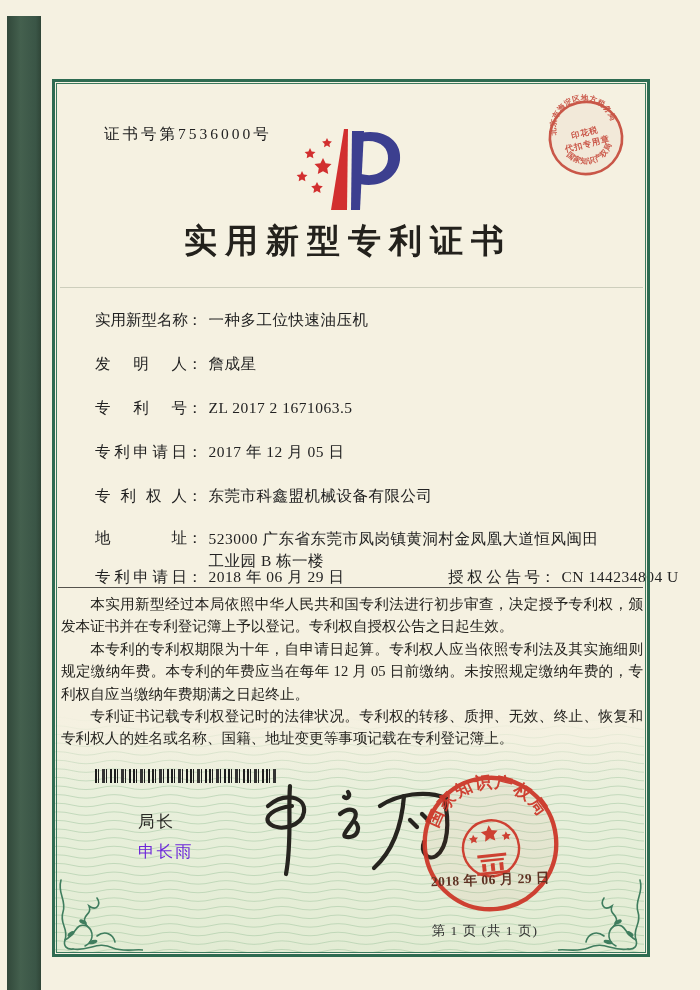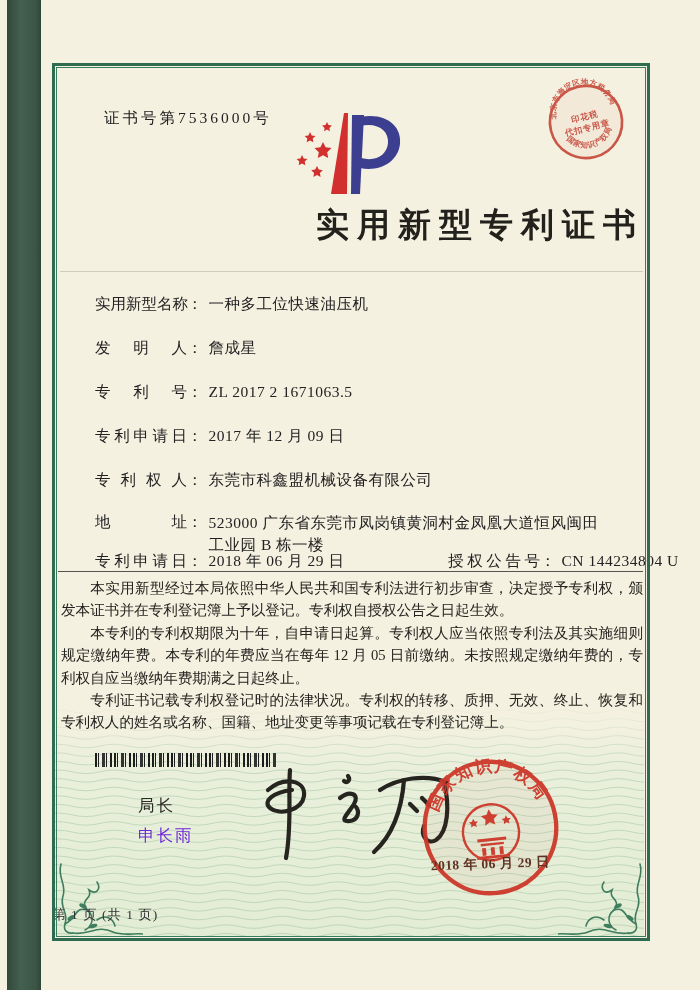--- a/index.html
+++ b/index.html
@@ -2,21 +2,21 @@
 <html><head>
 <meta charset="utf-8">
 <style>
   html,body{margin:0;padding:0;}
   body{
     width:700px;height:990px;overflow:hidden;position:relative;
     background:#f5f1e1;
     font-family:"Liberation Serif","DejaVu Serif",serif;
     color:#2a2a26;
   }
-  .scan{position:absolute;inset:0;}
+  .scan{position:absolute;inset:0;margin-top:16px;}
   .sideband{
     position:absolute;left:7px;top:0;width:34px;height:990px;
     background:linear-gradient(90deg,#31483a,#44604e 40%,#3a5546 85%,#2f4537);
     z-index:5;
   }
   .frame{
     position:absolute;left:52px;top:63px;width:592px;height:872px;
     border:3px solid #2e6b51;z-index:6;pointer-events:none;
   }
   .frame-inner{
@@ -25,21 +25,21 @@
   .cert-number{
     position:absolute;left:104px;top:108px;font-size:15.5px;letter-spacing:3px;
     color:#222;z-index:3;
   }
   .stamp{
     position:absolute;left:542px;top:78px;width:88px;height:88px;
     transform:rotate(-14deg);z-index:4;opacity:.92;
   }
   .logo{position:absolute;left:290px;top:110px;width:122px;height:88px;z-index:3;}
   .title{
-    position:absolute;left:52px;top:203px;width:592px;text-align:right;
+    position:absolute;left:52px;top:203px;width:592px;text-align:center;
     font-size:33px;font-weight:600;letter-spacing:8px;color:#23211c;z-index:3;
   }
   .sep-faint{position:absolute;left:60px;top:271px;width:583px;height:1px;
     background:rgba(140,150,130,.38);z-index:3;}
   .frow{position:absolute;left:95px;font-size:15.5px;color:#222;z-index:3;white-space:nowrap;}
   .flabel{display:inline-block;width:92px;text-align:justify;text-align-last:justify;vertical-align:top;}
   .fcolon{display:inline-block;margin-right:6px;}
   .fval{letter-spacing:.5px;}
   .addr-val{display:inline-block;white-space:normal;width:440px;vertical-align:top;line-height:22px;}
   .grant2{position:absolute;left:353px;top:0;}
@@ -60,21 +60,21 @@
       #1d1d1d 15px 17px,transparent 17px 19px);
   }
   .director-title{position:absolute;left:138px;top:795px;font-size:16.5px;letter-spacing:2px;z-index:3;color:#2a2a26;}
   .director-name{position:absolute;left:138px;top:825px;font-size:16.5px;letter-spacing:2px;z-index:3;color:#6d28d9;}
   .signature{position:absolute;left:244px;top:760px;width:220px;height:108px;z-index:3;}
   .seal{position:absolute;left:418px;top:755px;width:145px;height:145px;z-index:4;opacity:.95;}
   .ornament{position:absolute;width:86px;height:74px;z-index:3;}
   .orn-left{left:57px;top:862px;}
   .orn-right{left:558px;top:862px;transform:scaleX(-1);}
   .footer{
-    position:absolute;left:52px;top:906px;width:486px;text-align:left;
+    position:absolute;left:52px;top:906px;width:486px;text-align:right;
     font-size:13.5px;letter-spacing:1px;color:#333;z-index:3;
   }
   .seal-ring-text{font-size:17.5px;font-weight:bold;fill:#cd382a;letter-spacing:2px;}
   .seal-date{font-size:14px;font-weight:bold;fill:#58281a;letter-spacing:.5px;}
   .stamp-arc{font-size:8.6px;font-weight:bold;fill:#c64a3c;letter-spacing:.5px;}
   .stamp-center{font-size:9.5px;font-weight:bold;fill:#c64a3c;letter-spacing:1px;}
 </style>
 </head>
 <body>
 
@@ -154,21 +154,21 @@
   <div class="frow" style="top:338px">
     <span class="flabel">发明人</span><span class="fcolon">：</span><span class="fval">詹成星</span>
   </div>
   <div class="frow" style="top:294px">
     <span class="flabel">实用新型名称</span><span class="fcolon">：</span><span class="fval">一种多工位快速油压机</span>
   </div>
   <div class="frow" style="top:382px">
     <span class="flabel">专利号</span><span class="fcolon">：</span><span class="fval">ZL 2017 2 1671063.5</span>
   </div>
   <div class="frow" style="top:426px">
-    <span class="flabel">专利申请日</span><span class="fcolon">：</span><span class="fval">2017 年 12 月 09 日</span>
+    <span class="flabel">专利申请日</span><span class="fcolon">：</span><span class="fval">2017 年 12 月 05 日</span>
   </div>
   <div class="frow" style="top:470px">
     <span class="flabel">专利权人</span><span class="fcolon">：</span><span class="fval">东莞市科鑫盟机械设备有限公司</span>
   </div>
   <div class="frow" style="top:512px">
     <span class="flabel">地址</span><span class="fcolon">：</span><span class="fval addr-val"><span>523000 广东省东莞市凤岗镇黄洞村金凤凰大道恒风闽田</span><br><span>工业园 B 栋一楼</span></span>
   </div>
   <div class="frow" style="top:551px">
     <span class="flabel">专利申请日</span><span class="fcolon">：</span><span class="fval">2018 年 06 月 29 日</span>
     <span class="grant2">

